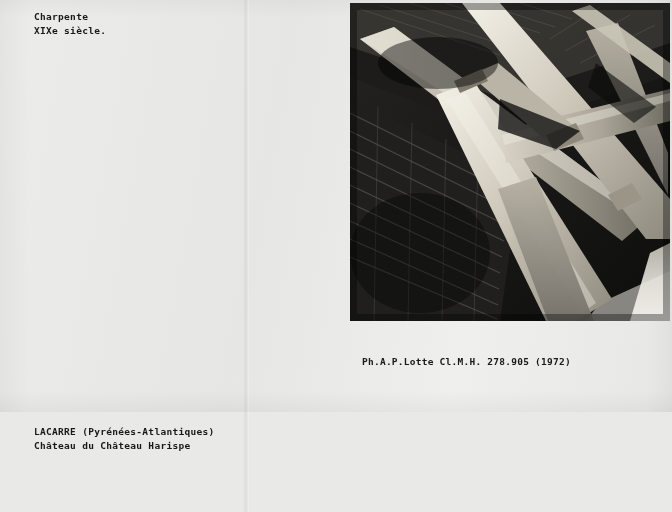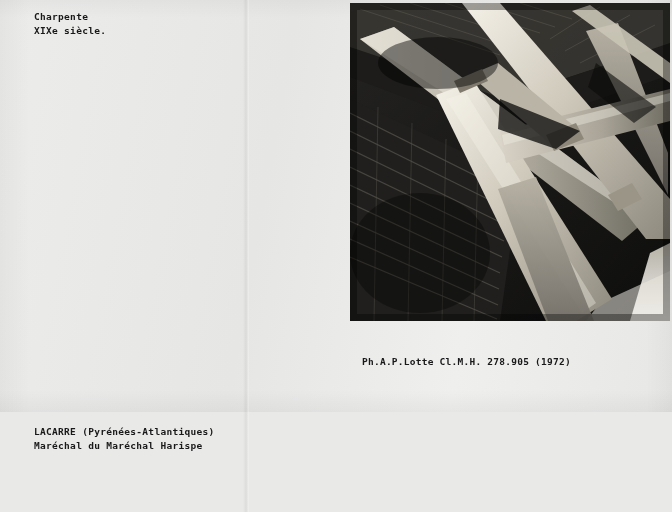--- a/index.html
+++ b/index.html
@@ -185,15 +185,15 @@
       <ellipse cx="88" cy="60" rx="60" ry="26" fill="#000" opacity="0.45"></ellipse>
       <ellipse cx="70" cy="250" rx="70" ry="60" fill="#000" opacity="0.35"></ellipse>
 
       <rect x="0" y="0" width="320" height="318" fill="none" stroke="#000" stroke-width="14" opacity="0.35"></rect>
     </svg>
   </div>
 
   <div class="caption" id="photo-credit">Ph.A.P.Lotte Cl.M.H. 278.905 (1972)</div>
 
   <div class="caption" id="caption-bottom">LACARRE (Pyrénées-Atlantiques)
-Maréchal du Maréchal Harispe</div>
+Château du Château Harispe</div>
 
 </div>
 
 </body></html>

